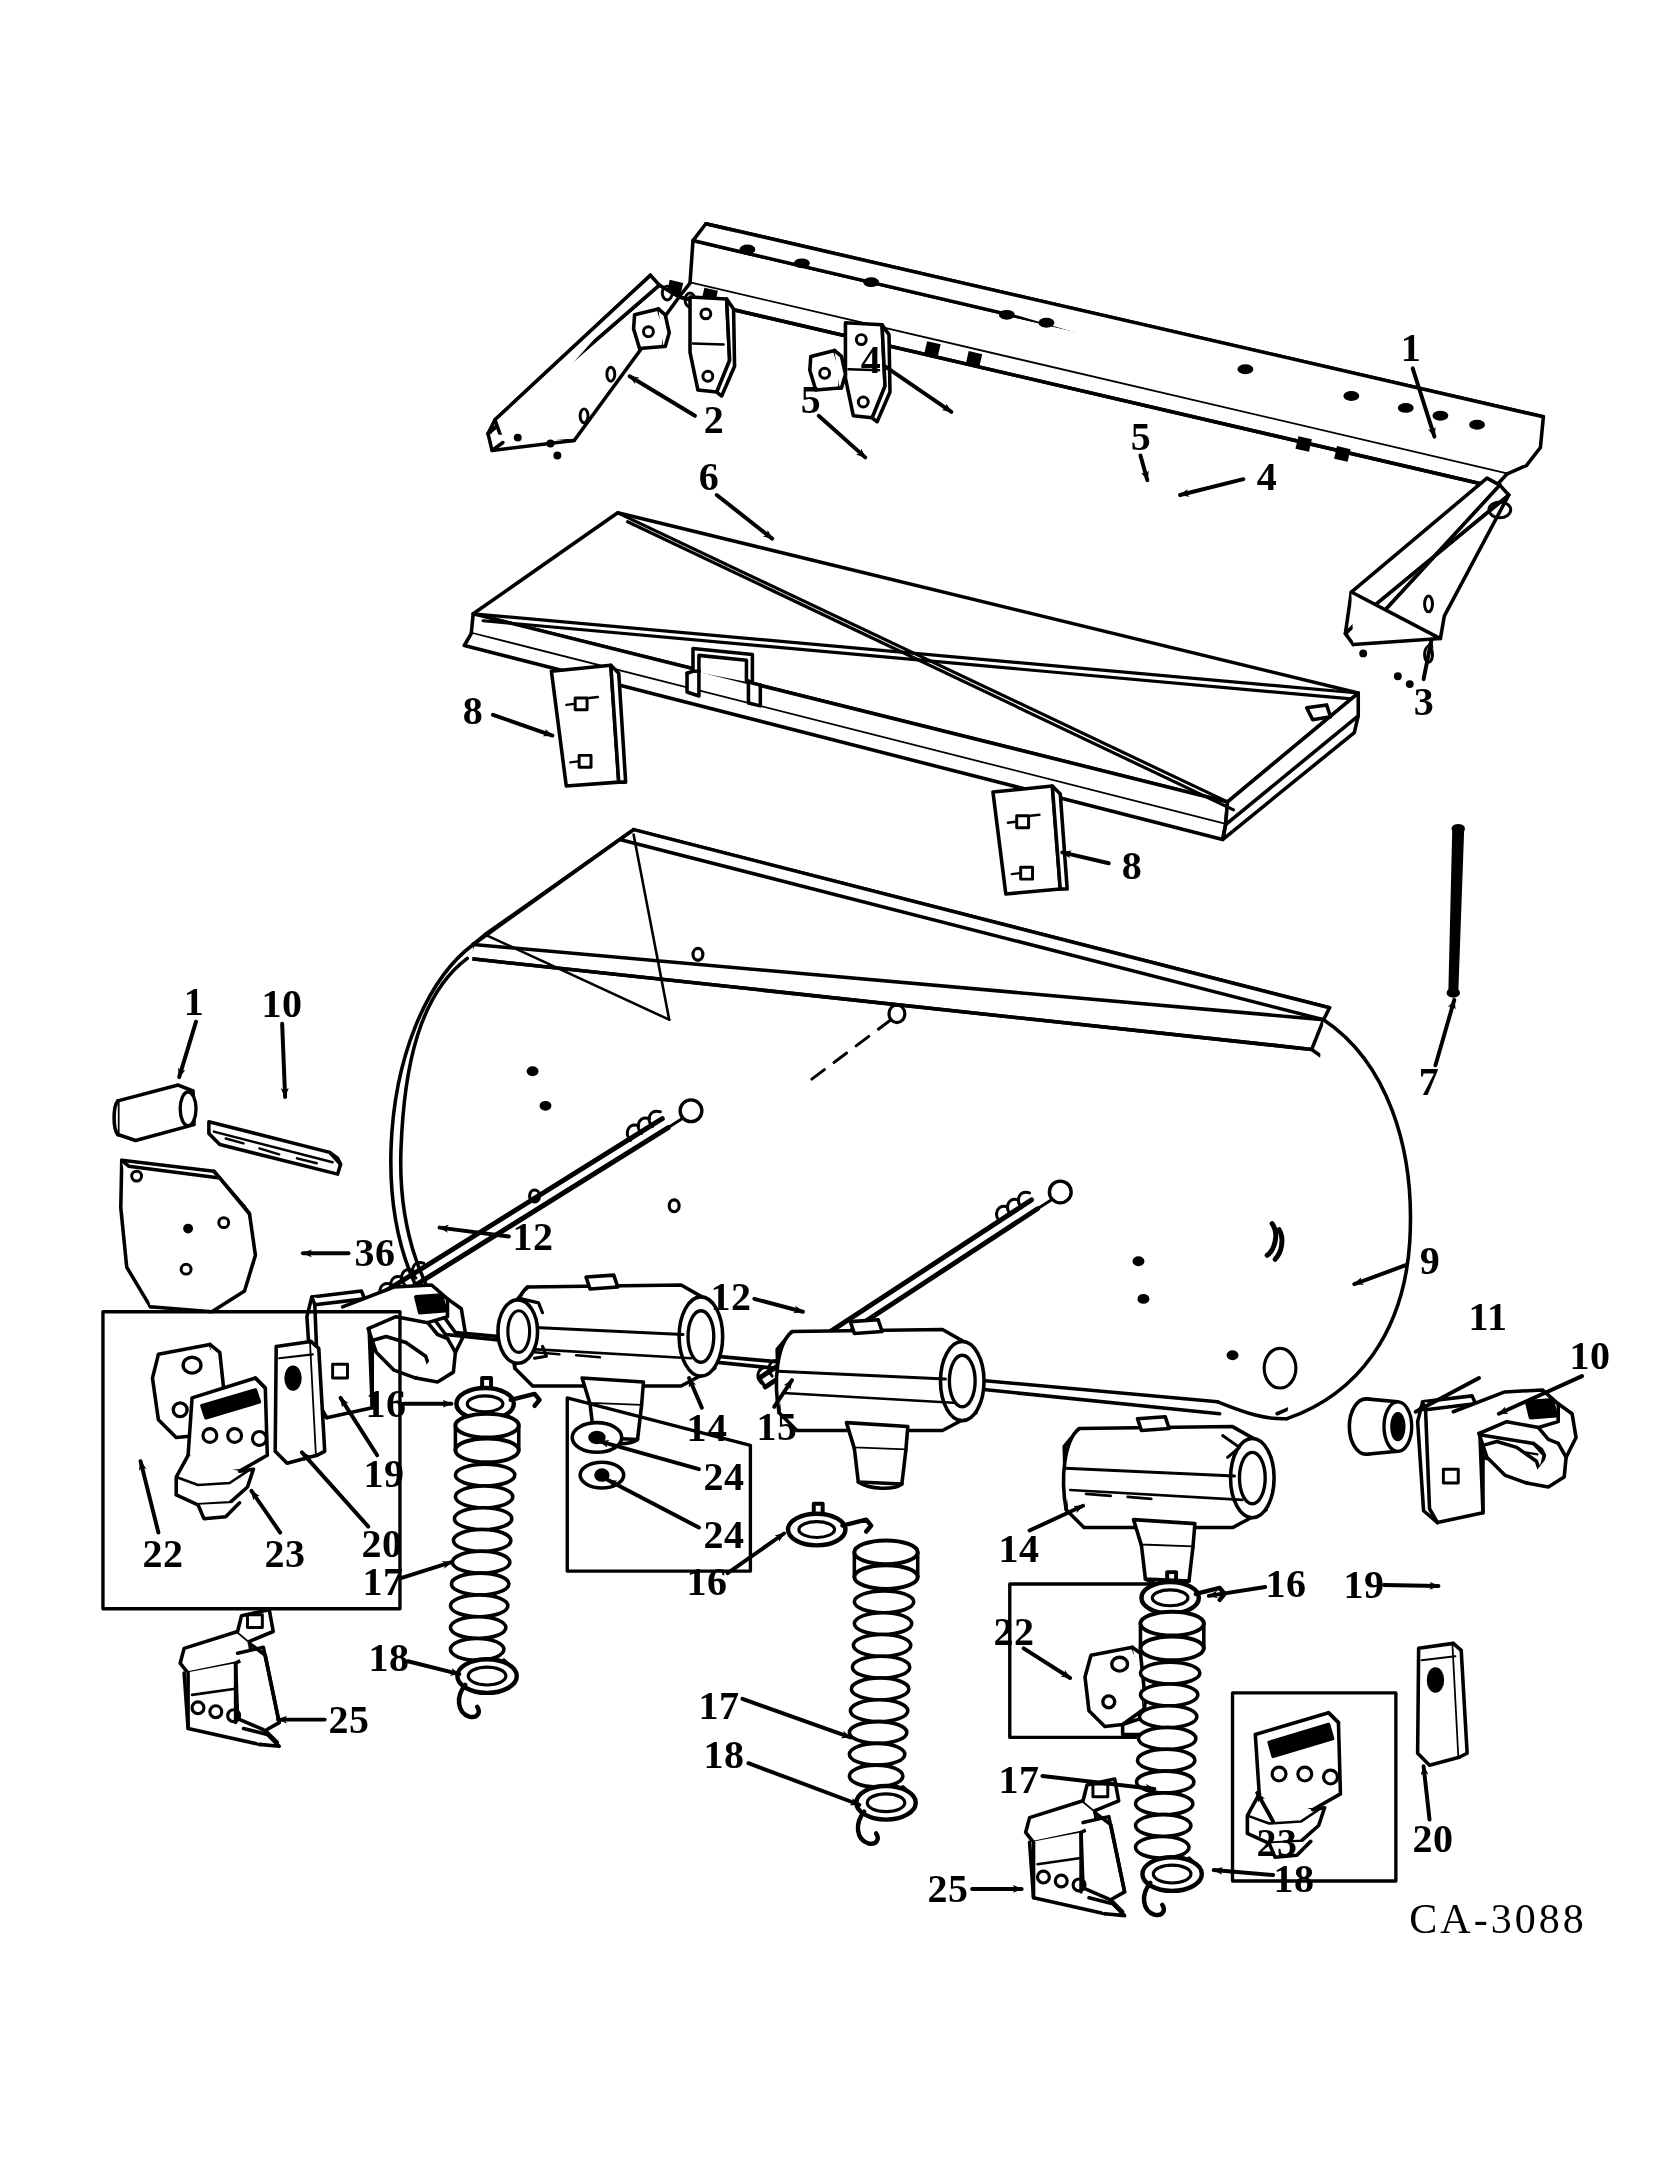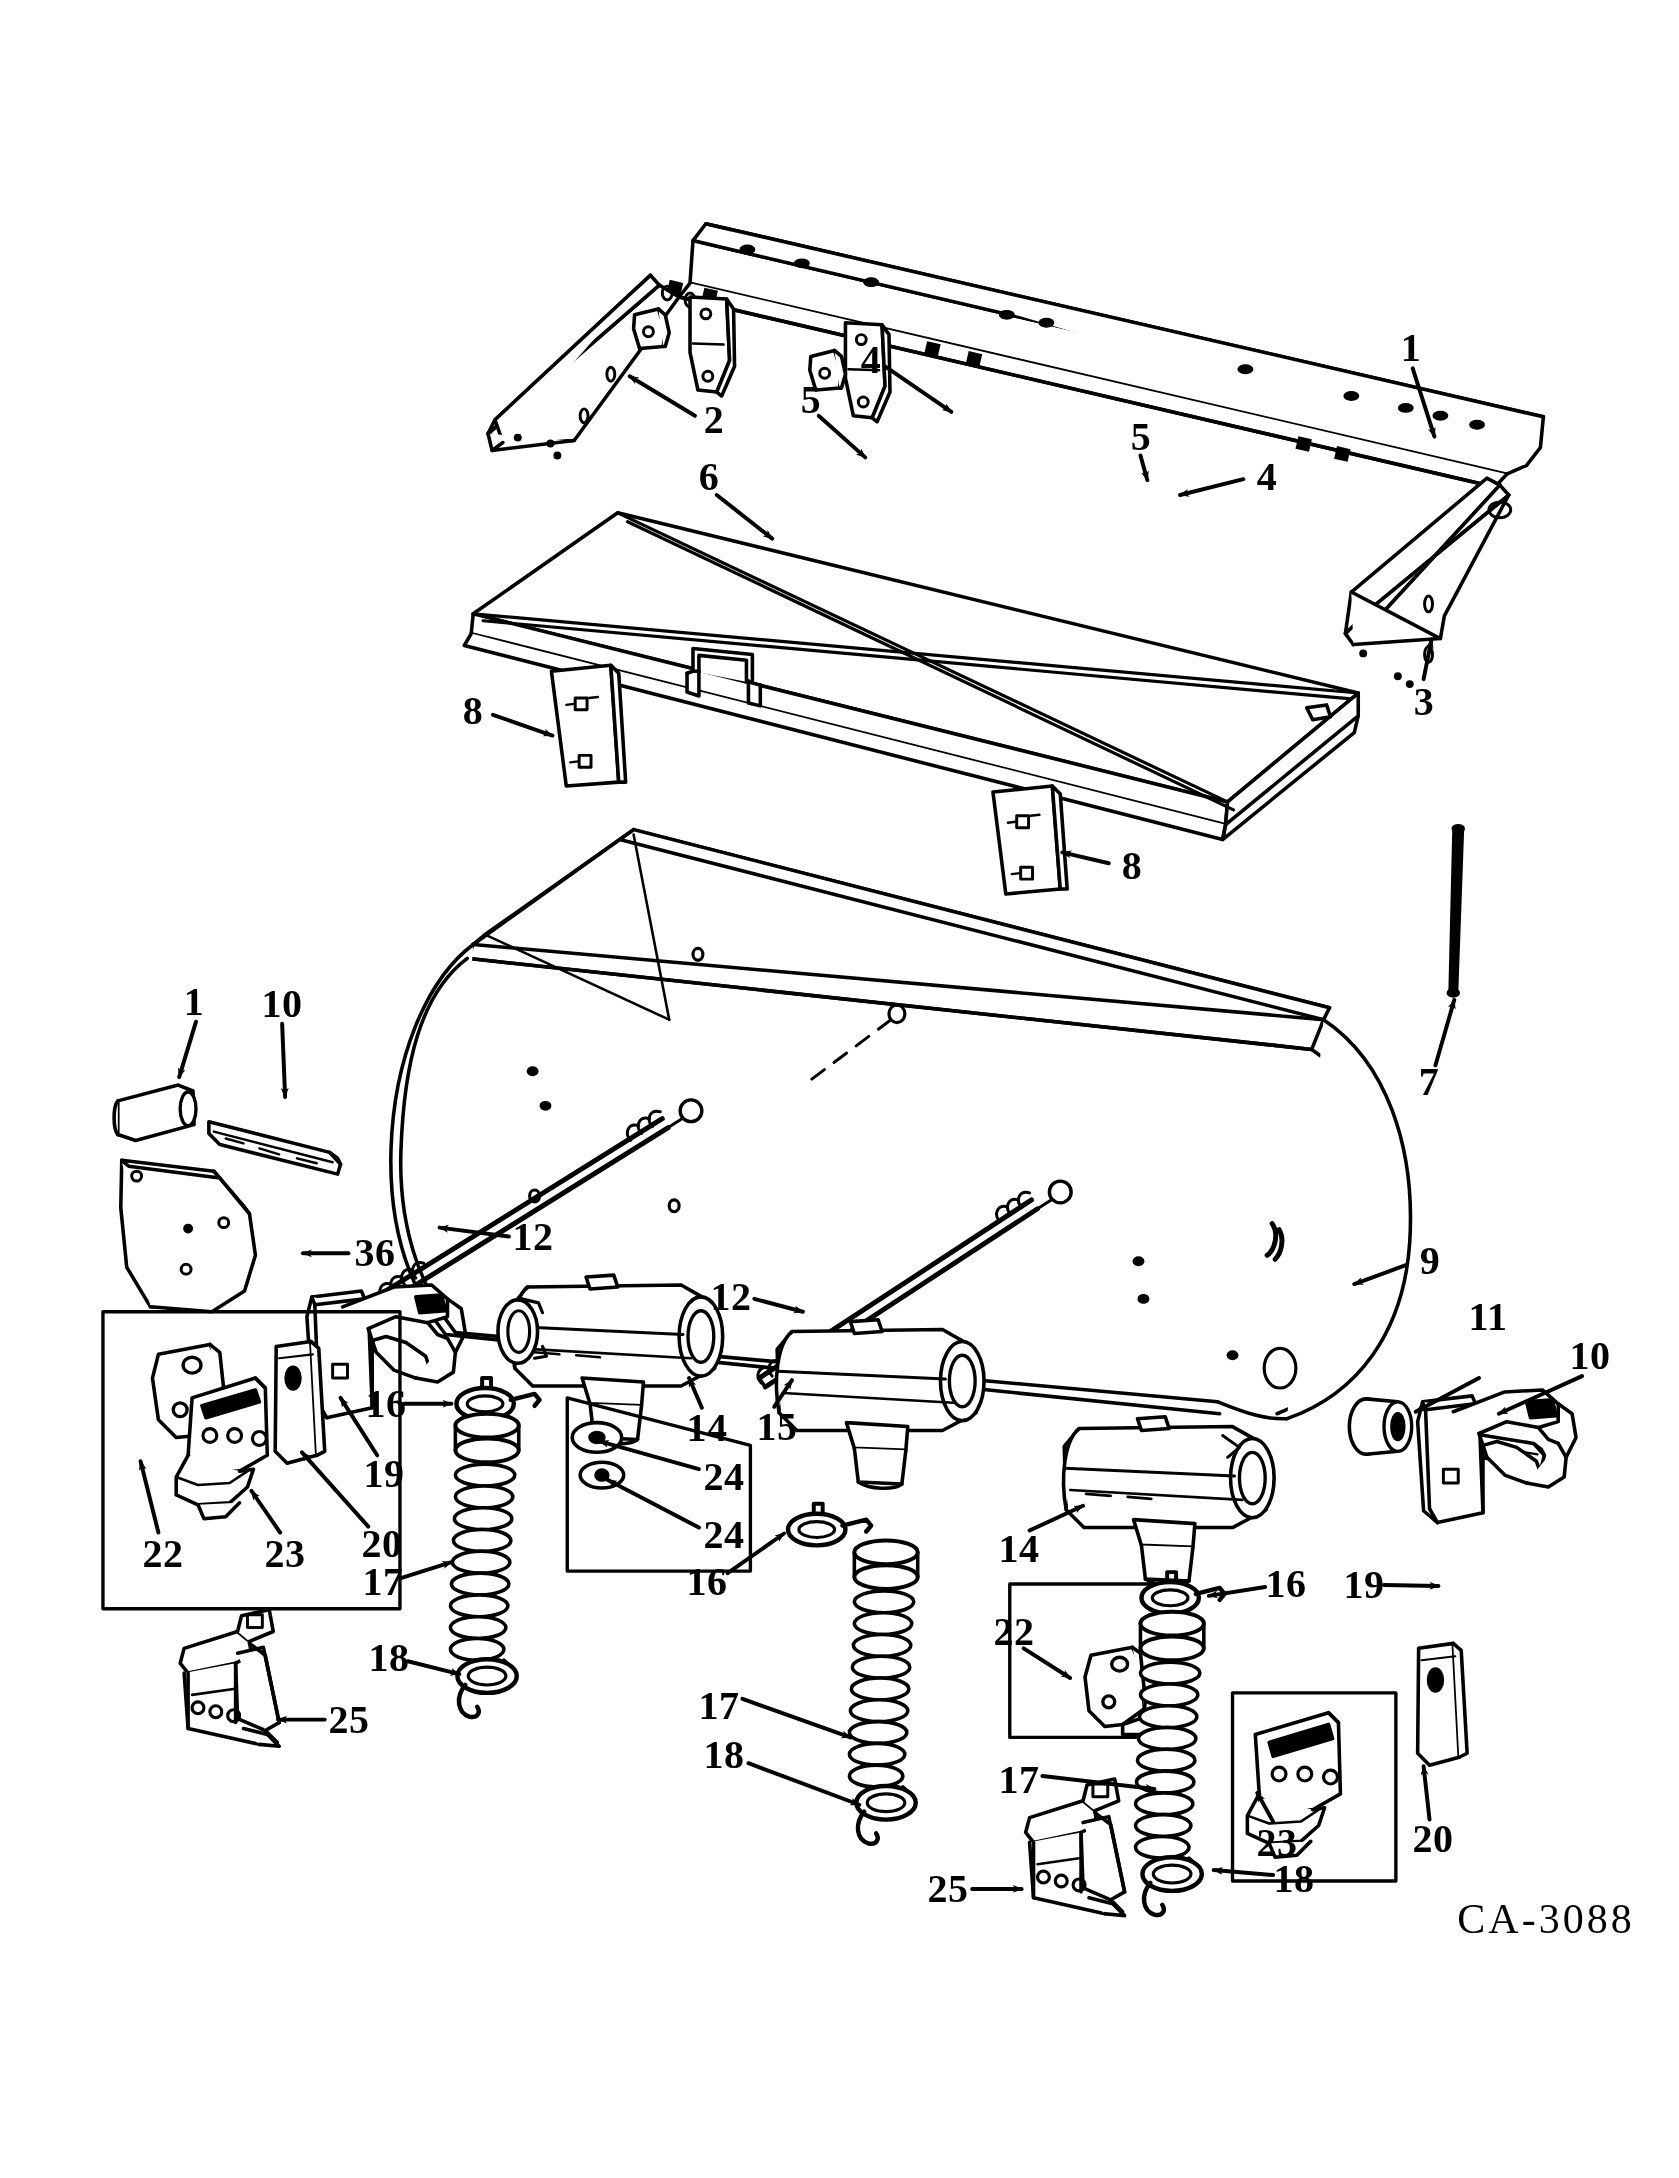--- a/index.html
+++ b/index.html
@@ -37,21 +37,20 @@
     letter-spacing: 0.5px;
   }
   .figid {
     position: absolute;
     font-family: "Liberation Serif", "DejaVu Serif", serif;
     font-size: 42px;
     letter-spacing: 3px;
     color: #000000;
     white-space: nowrap;
     transform: translate(-50%, -50%);
-    margin-left: 48px;
   }
 </style>
 </head>
 <body>
 
 <div id="sheet">
 
   <svg id="art" viewBox="0 0 1696 2200" xmlns="http://www.w3.org/2000/svg">
     <defs>
       <marker id="ah" markerWidth="11" markerHeight="11" refX="9" refY="4" orient="auto" markerUnits="userSpaceOnUse">

